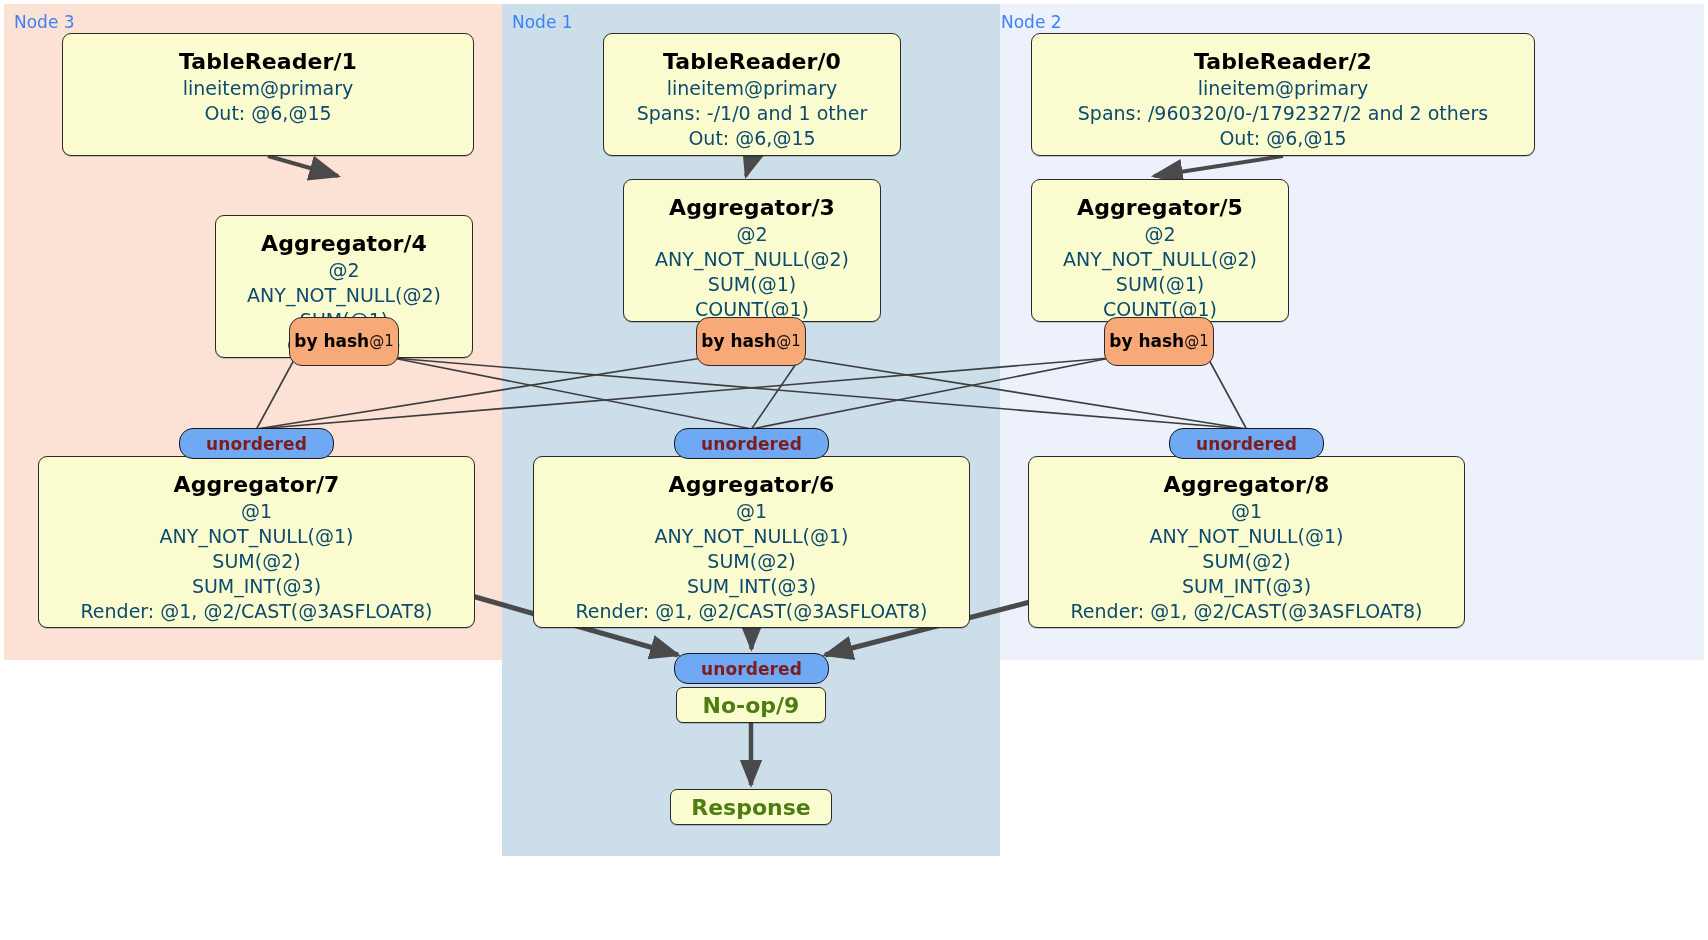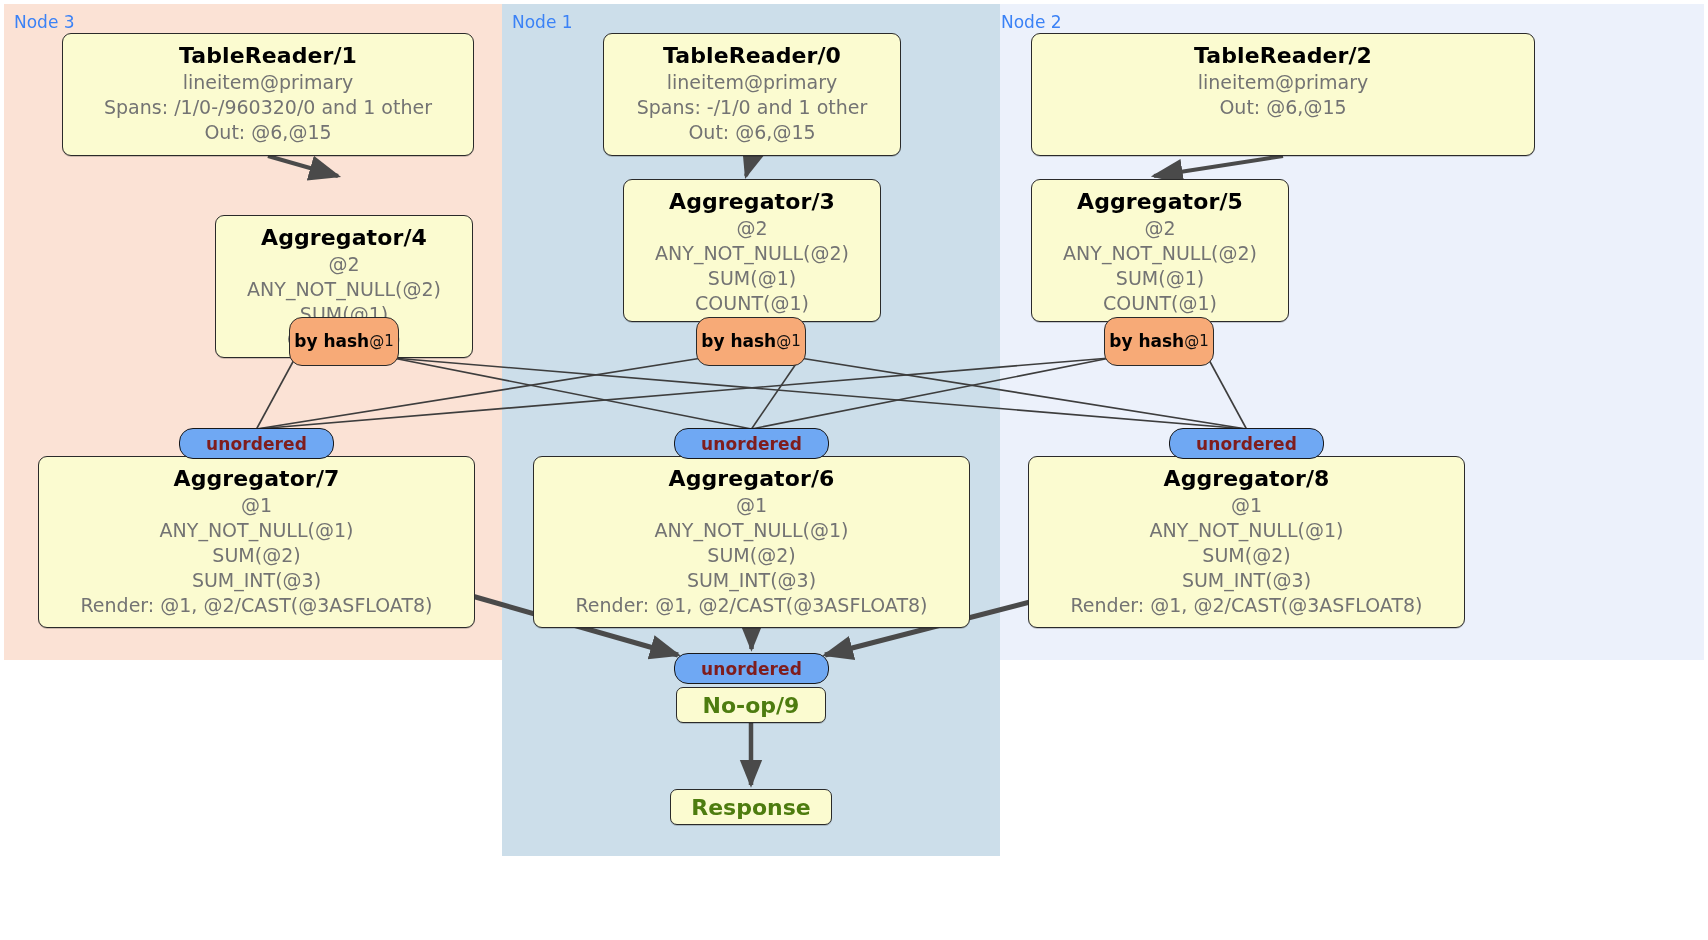--- a/index.html
+++ b/index.html
@@ -9,24 +9,24 @@
   
   .panel{position:absolute;box-sizing:border-box;}
   .panel-label{position:absolute;font-size:17px;color:#3b82f6;white-space:nowrap;}
 
   
   #edges{position:absolute;left:0;top:0;width:1708px;height:940px;pointer-events:none;}
 
   
   .pbox{position:absolute;box-sizing:border-box;background:#fbfbd0;border:1.6px solid #2a2a2a;
         border-radius:9px;display:flex;flex-direction:column;align-items:center;
-        justify-content:flex-start;padding:8px 10px 6px;text-align:center;
+        justify-content:flex-start;padding:14px 10px 6px;text-align:center;
         box-shadow:0 1px 0 rgba(0,0,0,.18);}
   .pbox .ttl{font-weight:bold;font-size:22px;line-height:28px;color:#000;letter-spacing:.1px;}
-  .pbox .ln{font-size:19px;line-height:25px;color:#737373;white-space:nowrap;}
+  .pbox .ln{font-size:19px;line-height:25px;color:#0c4a6e;white-space:nowrap;}
 
   .smallbox{position:absolute;box-sizing:border-box;background:#fbfbd0;border:1.6px solid #2a2a2a;
         border-radius:7px;display:flex;align-items:center;justify-content:center;
         font-weight:bold;font-size:22px;color:#4d7c0f;box-shadow:0 1px 0 rgba(0,0,0,.18);}
 
   
   .hashbadge{position:absolute;box-sizing:border-box;background:#f7aa77;border:1.6px solid #2a2a2a;
         border-radius:13px;display:flex;flex-direction:row;align-items:center;
         justify-content:center;text-align:center;padding:2px 0 3px;}
   .hashbadge .h1{font-weight:bold;font-size:17px;line-height:20px;color:#000;}
@@ -76,32 +76,32 @@
         <line x1="751.5" y1="628" x2="751.5" y2="649" stroke="#4a4a4a" stroke-width="4.5" stroke-linecap="butt" marker-end="url(#ahThick)"></line>
         <line x1="1061" y1="594" x2="825" y2="655" stroke="#4a4a4a" stroke-width="5" stroke-linecap="butt" marker-end="url(#ahThick)"></line>
         <line x1="751" y1="723" x2="751" y2="785" stroke="#4a4a4a" stroke-width="4.5" stroke-linecap="butt" marker-end="url(#ahThick)"></line>
       </g>
   </svg>
 
   <div id="boxes">
       <div class="pbox" style="left: 62px; top: 33px; width: 412px; height: 123px;">
         <div class="ttl">TableReader/1</div>
         <div class="ln">lineitem@primary</div>
-        <div class="ln">Spans: /1/0-/960320/0 and 1 other</div>
         <div class="ln">Out: @6,@15</div>
       </div>
       <div class="pbox" style="left: 603px; top: 33px; width: 298px; height: 123px;">
         <div class="ttl">TableReader/0</div>
         <div class="ln">lineitem@primary</div>
         <div class="ln">Spans: -/1/0 and 1 other</div>
         <div class="ln">Out: @6,@15</div>
       </div>
       <div class="pbox" style="left: 1031px; top: 33px; width: 504px; height: 123px;">
         <div class="ttl">TableReader/2</div>
         <div class="ln">lineitem@primary</div>
+        <div class="ln">Spans: /960320/0-/1792327/2 and 2 others</div>
         <div class="ln">Out: @6,@15</div>
       </div>
       <div class="pbox" style="left: 215px; top: 179px; width: 258px; height: 143px; margin-top: 36px;">
         <div class="ttl">Aggregator/4</div>
         <div class="ln">@2</div>
         <div class="ln">ANY_NOT_NULL(@2)</div>
         <div class="ln">SUM(@1)</div>
         <div class="ln">COUNT(@1)</div>
       </div>
       <div class="pbox" style="left: 623px; top: 179px; width: 258px; height: 143px;">

